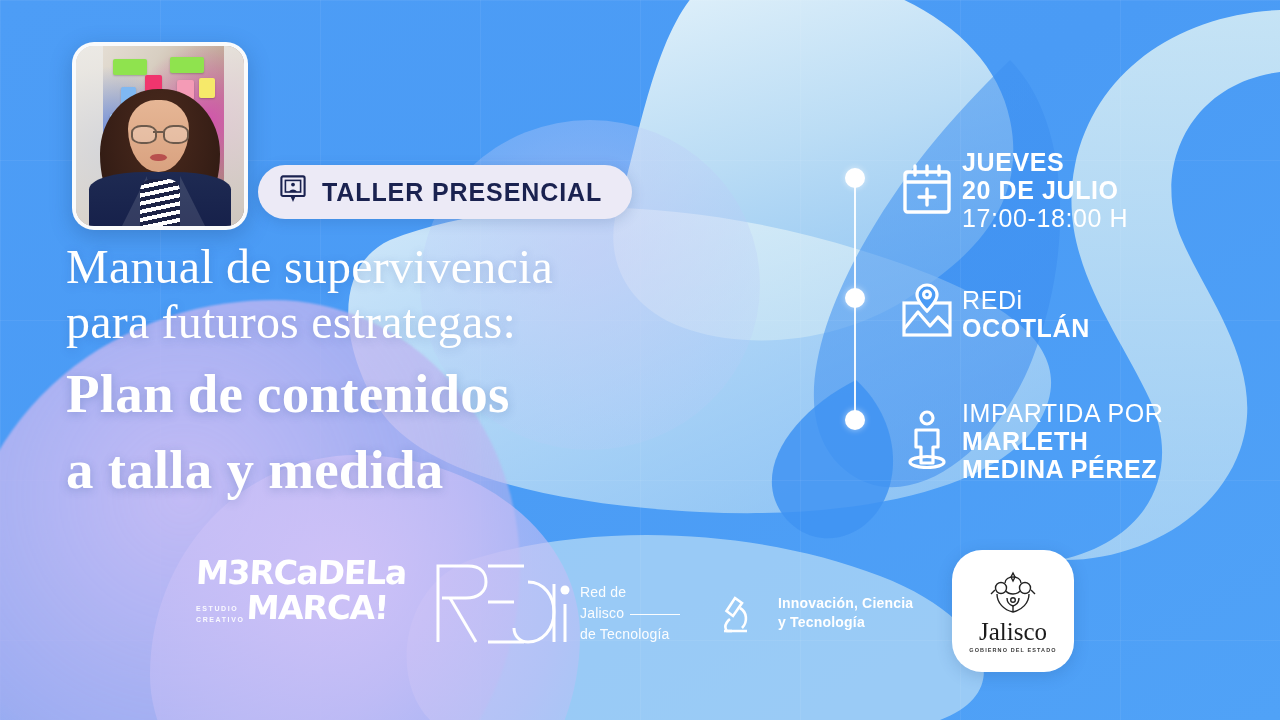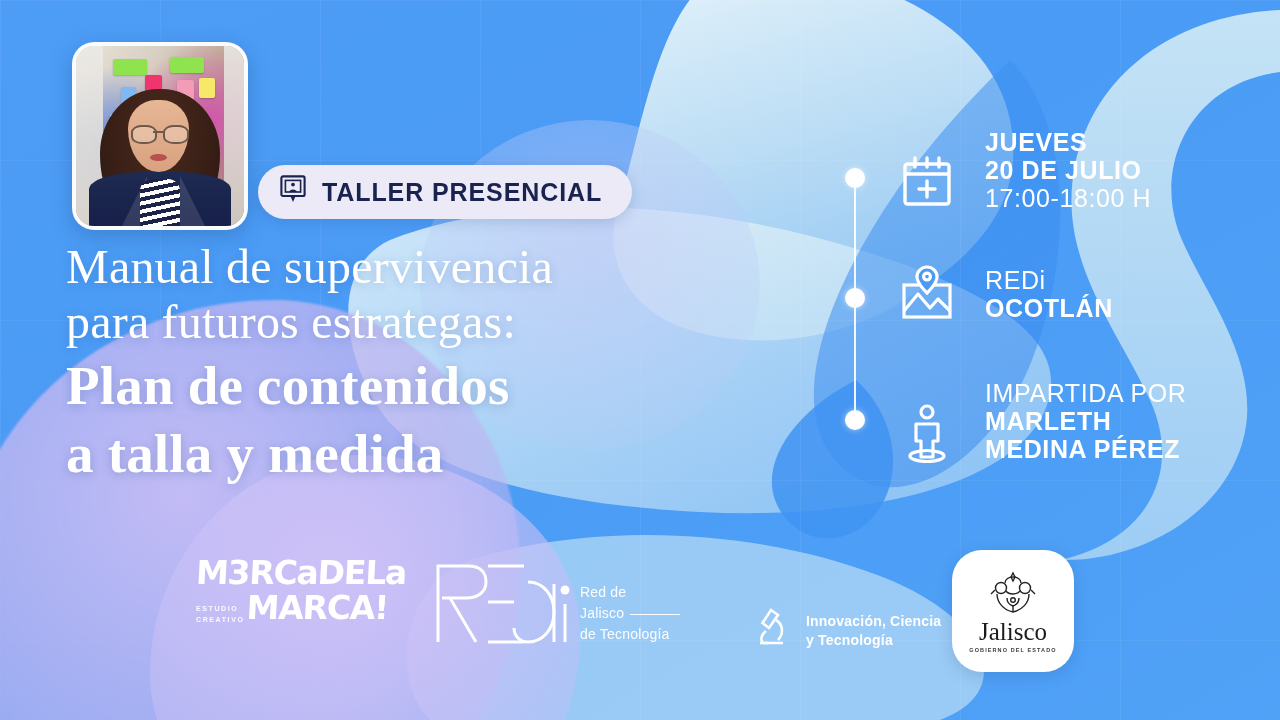--- a/index.html
+++ b/index.html
@@ -39,21 +39,21 @@
     border-radius:50%;
   }
 
   
   .timeline{position:absolute;left:845px;top:168px;width:20px;height:262px;}
   .tl-line{position:absolute;left:9px;top:6px;width:2px;height:252px;background:rgba(255,255,255,.92);border-radius:2px;}
   .tl-dot{position:absolute;left:0;width:20px;height:20px;border-radius:50%;background:#fff;
     box-shadow:0 0 6px rgba(255,255,255,.55);}
   .tl-dot.d1{top:0;} .tl-dot.d2{top:120px;} .tl-dot.d3{top:242px;}
 
-  .info-block{position:absolute;display:flex;align-items:flex-end;gap:31px;}
+  .info-block{position:absolute;display:flex;align-items:center;gap:8px;margin-top:20px;}
   .info-icon{flex:0 0 auto;width:54px;height:60px;display:flex;align-items:center;justify-content:center;}
   .info-text{color:#ffffff;line-height:1.12;letter-spacing:.6px;}
   .info-text .ln{display:block;white-space:nowrap;}
   .ln.bold{font-weight:bold;}
   .ln.light{font-weight:normal;}
 
   #blk-date{left:900px;top:128px;}
   #blk-date .info-text{font-size:25px;}
   #blk-place{left:900px;top:258px;}
   #blk-place .info-text{font-size:25px;padding-top:8px;}
@@ -101,42 +101,42 @@
   .badge{
     position:absolute;left:258px;top:165px;height:54px;
     display:flex;align-items:center;gap:16px;padding:0 30px 0 22px;
     background:#eceaf6;border-radius:27px;box-shadow:0 3px 14px rgba(20,60,120,.18);
   }
   .badge-label{color:#1a2250;font-weight:bold;font-size:25px;letter-spacing:.9px;white-space:nowrap;}
 
   .title{position:absolute;left:66px;top:240px;width:720px;color:#ffffff;font-family:Liberation Serif, serif;}
   .t-light{font-size:48px;font-weight:normal;line-height:1.14;letter-spacing:.2px;
     text-shadow:0 2px 10px rgba(30,70,140,.22);}
-  .t-bold{font-size:55px;font-weight:bold;line-height:1.12;letter-spacing:.2px;margin-top:6px;
+  .t-bold{font-size:55px;font-weight:bold;line-height:1.12;letter-spacing:.2px;margin-top:14px;
     text-shadow:0 2px 10px rgba(30,70,140,.25);}
 
   
   .logos{position:absolute;left:0;top:548px;width:1280px;height:130px;}
   .logo{position:absolute;}
 
   #logo-merca{left:196px;top:8px;width:192px;height:92px;color:#fff;}
   .merca-l1{font-size:33px;font-weight:bold;letter-spacing:-1.2px;transform:skewX(-3deg);
     font-family:"DejaVu Sans", sans-serif;line-height:1;}
   .merca-l2{font-size:33px;font-weight:bold;letter-spacing:-1.2px;text-align:right;
     transform:skewX(-3deg);font-family:"DejaVu Sans", sans-serif;line-height:1;margin-top:2px;}
   .merca-sub{font-size:7px;letter-spacing:1.6px;line-height:1.5;margin-top:-20px;
     font-weight:bold;opacity:.92;width:86px;}
 
   #logo-redi{left:428px;top:0px;width:270px;height:110px;}
   .redi-mark{position:absolute;left:0;top:6px;width:150px;height:96px;}
   .redi-txt{position:absolute;left:152px;top:34px;color:#fff;font-size:14px;line-height:1.5;
     letter-spacing:.2px;white-space:nowrap;opacity:.97;}
   .redi-rule{display:inline-block;width:50px;height:1.5px;background:#fff;vertical-align:middle;margin-left:6px;}
 
-  #logo-ict{left:754px;top:46px;width:210px;height:56px;display:flex;align-items:flex-end;gap:18px;}
+  #logo-ict{left:718px;top:46px;width:210px;height:56px;display:flex;align-items:flex-start;gap:26px;}
   .ict-txt{color:#fff;font-size:14px;font-weight:bold;line-height:1.35;letter-spacing:.2px;white-space:nowrap;}
 
   #logo-jalisco{left:952px;top:2px;width:122px;height:122px;background:#fff;
     border-radius:30px;display:flex;flex-direction:column;align-items:center;justify-content:center;
     box-shadow:0 4px 16px rgba(20,60,120,.18);}
   .jal-name{color:#1b1b1b;font-size:25px;font-family:"Liberation Serif", serif;line-height:1;margin-top:3px;}
   .jal-sub{color:#3a3a3a;font-size:5.5px;letter-spacing:1.1px;margin-top:3px;font-weight:bold;}
 </style>
 </head>
 <body>

